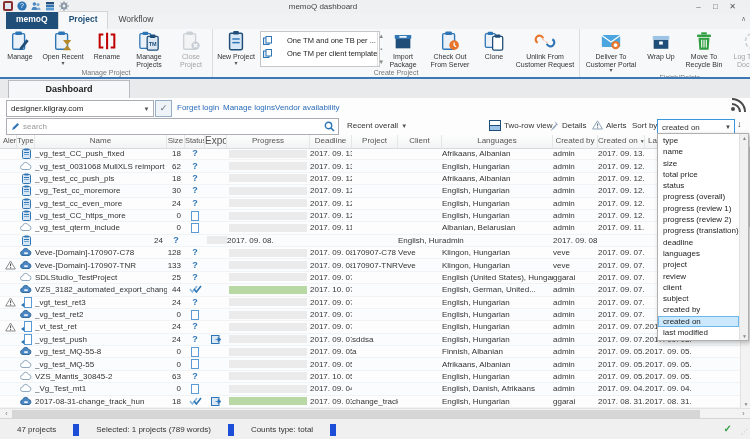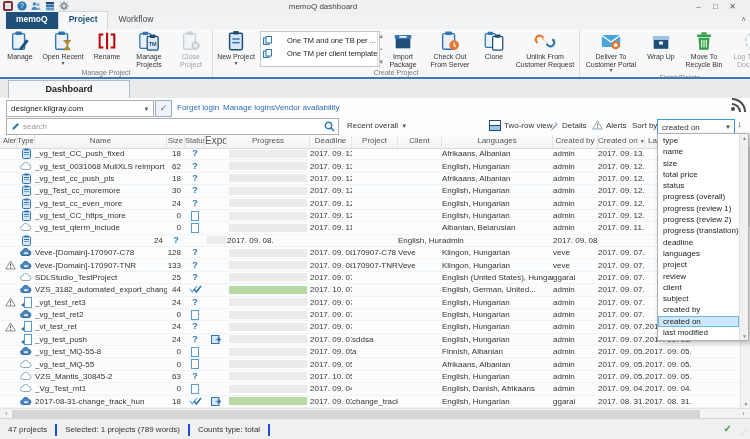--- a/index.html
+++ b/index.html
@@ -70,21 +70,21 @@
   .hthumb{position:absolute;left:12px;top:1px;width:688px;height:8px;background:#d6d6d6}
   .harrow{position:absolute;top:0;width:11px;text-align:center;font-size:7px;line-height:9px;color:#777}
   
   .sortdrop{left:657px;top:133px;width:90px;height:206px;background:#fff;border:1px solid #b0b0b0;box-shadow:2px 2px 5px rgba(0,0,0,.25);z-index:50;display:flex}
   .ddlist{flex:1;padding-top:1px}
   .dditem{height:11.3px;line-height:11.3px;padding-left:5px;font-size:8px;color:#222;white-space:nowrap}
   .dditem.sel{background:#cbe8fc;outline:1px solid #6bb8ee;outline-offset:-1px}
   .ddscroll{width:10px;background:#f0f0f0;border-left:1px solid #e0e0e0;position:relative}
   
   .statusbar{left:0;top:418px;width:750px;height:21px;background:#f0f0f0;border-top:1px solid #d5d5d5;display:flex;align-items:center;font-size:8px;color:#333}
-  .sseg{padding:0 8px;border-right:2px solid #1d4ed8;height:12px;line-height:12px}
+  .sseg{padding:0 17px;border-right:6px solid #1d4ed8;height:12px;line-height:12px}
   .okcheck{position:absolute;right:18px;top:423px;color:#2f9e41;font-weight:bold;font-size:10px}
   .grip{position:absolute;right:2px;top:428px;color:#aaa;font-size:7px}
   .rss{position:absolute;left:731px;top:0px}
 </style>
 </head>
 <body>
 
 <div id="win">
 
   <div class="abs titlebar">

